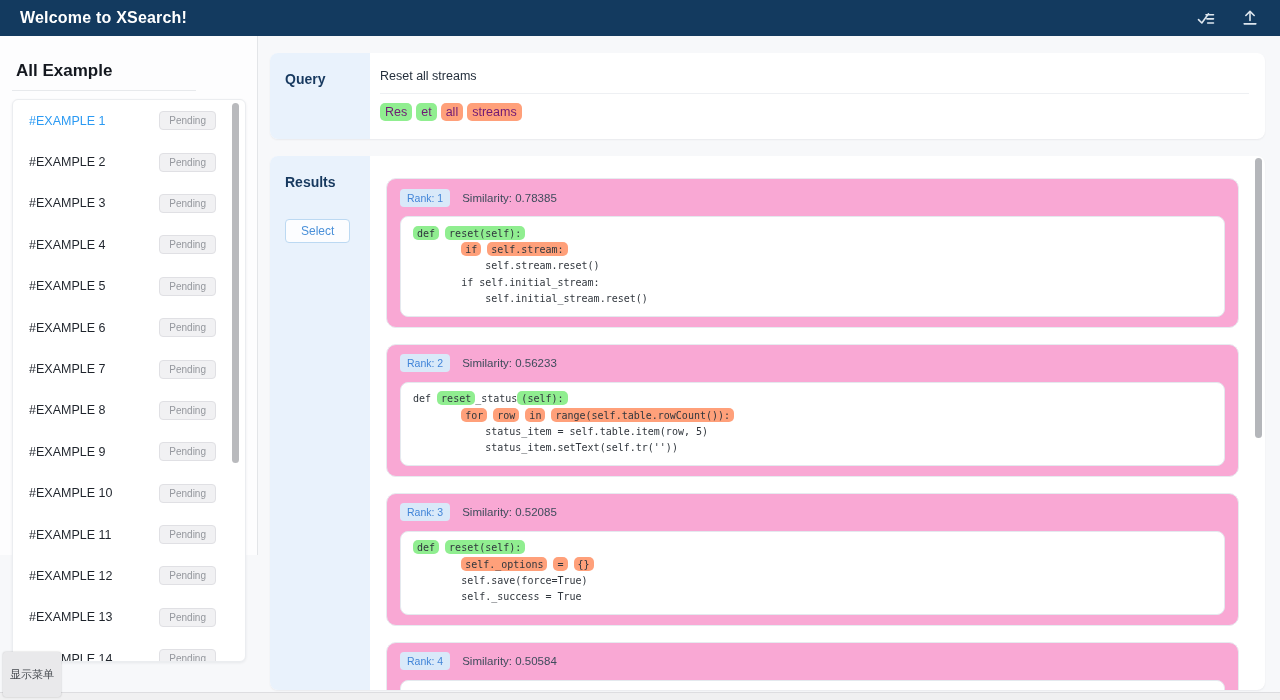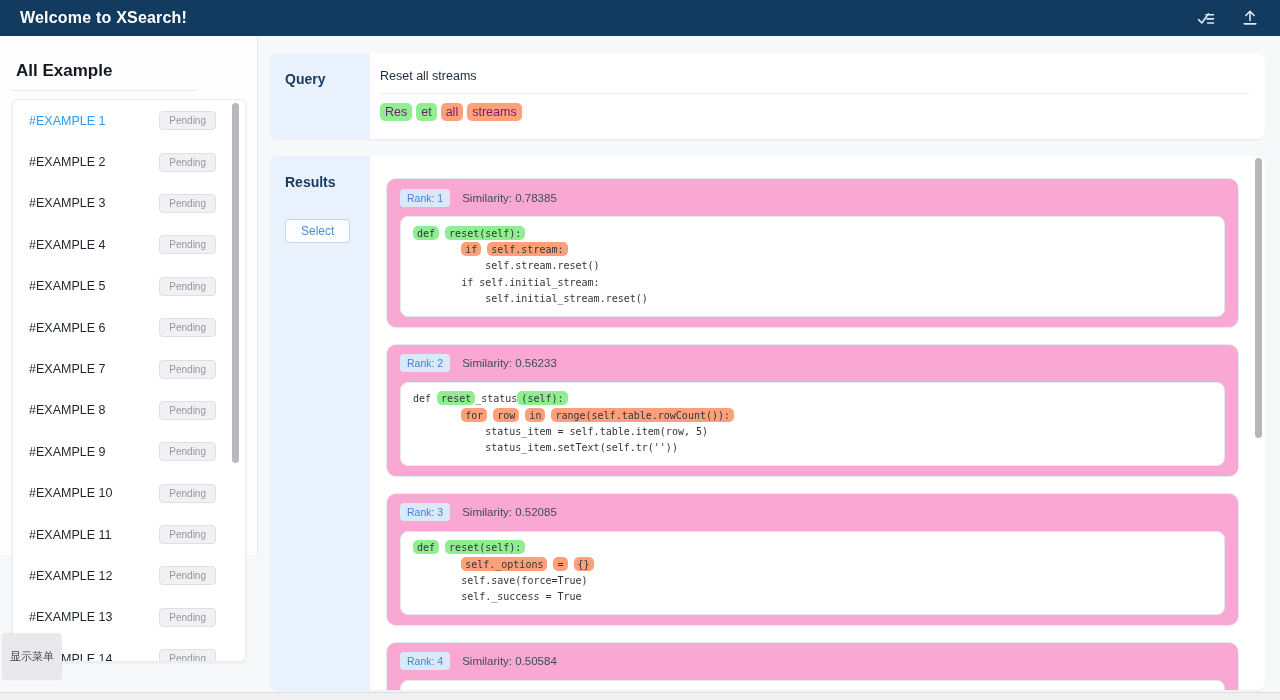--- a/index.html
+++ b/index.html
@@ -120,21 +120,21 @@
   .hl { padding: 1.5px 4px; border-radius: 5px; }
   .hl-green { background: var(--green, #90ee90); }
   .hl-salmon { background: var(--salmon, #ffa07a); }
 
   
   .bottom-strip {
     position: fixed; left: 0; bottom: 0; width: 1280px; height: 8px;
     background: #f0f0f1; border-top: 1px solid #dddde0; z-index: 5;
   }
   .menu-tooltip {
-    position: fixed; left: 3px; bottom: 21px; z-index: 6;
+    position: fixed; left: 3px; bottom: 3px; z-index: 6;
     background: #e9e9eb; color: #45494f;
     font-size: 11px; padding: 15px 7px; border-radius: 3px;
     box-shadow: 0 0 2px rgba(0,0,0,.25);
   }
 </style>
 </head>
 <body>
 
 <div class="header">
   <span class="title">Welcome to XSearch!</span>

